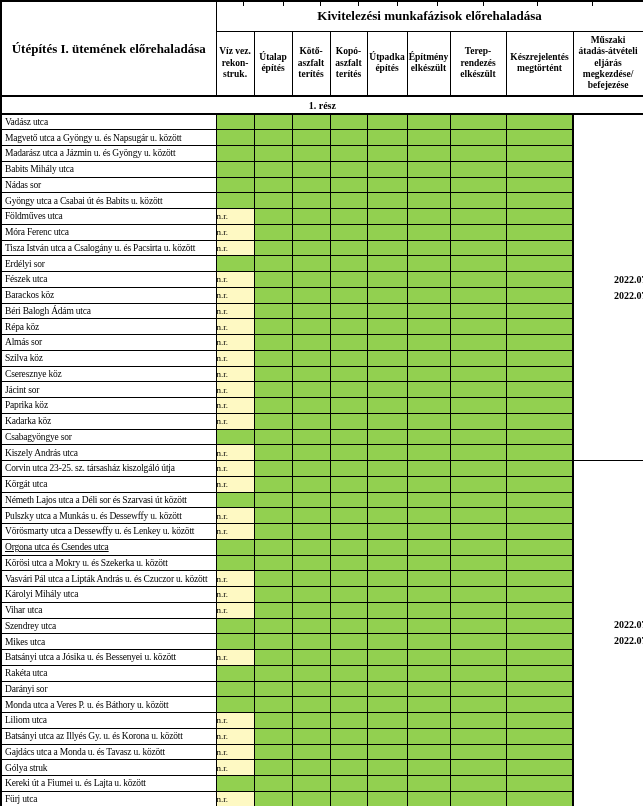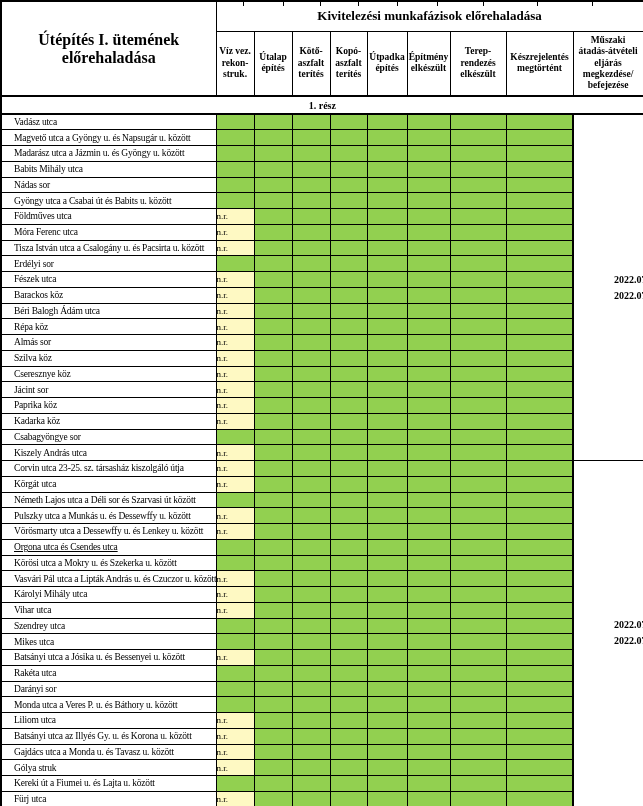--- a/index.html
+++ b/index.html
@@ -21,37 +21,37 @@
     border-bottom-width:3px;
   }
   .grid th,.grid td{
     border:1px solid #000;
     padding:0;
     vertical-align:middle;
     box-sizing:border-box;
     overflow:hidden;
   }
   .corner{
-    font-weight:bold;font-size:16px;text-align:center;
+    font-weight:bold;font-size:13px;text-align:center;
   }
   .main-title{
     font-weight:bold;font-size:13px;text-align:center;height:30px;
   }
   .ph{
     font-weight:bold;font-size:9.5px;text-align:center;
     line-height:1.18;white-space:pre-line;height:65px;padding:1px;
   }
   .section td{
     font-weight:bold;font-size:10px;text-align:center;height:18px;
     border-top:2px solid #000;border-bottom:2px solid #000;
   }
   tr.r{height:15.75px;}
   td.street{
     text-align:left;font-size:9.5px;letter-spacing:-0.2px;
-    padding-left:12px;white-space:nowrap;
+    padding-left:3px;white-space:nowrap;
   }
   td.street.u{text-decoration:underline;}
   td.nr{font-size:9px;background:#fef9c3;}
   td.done{background:var(--done,#92d050);}
   td.datecell{
     background:#fff;text-align:center;font-weight:bold;font-size:10px;
     line-height:1.6;white-space:pre-line;border-left:2px solid #000;padding-left:40px;
   }
   .stub{
     position:absolute;top:0;width:1px;height:6px;background:#000;

